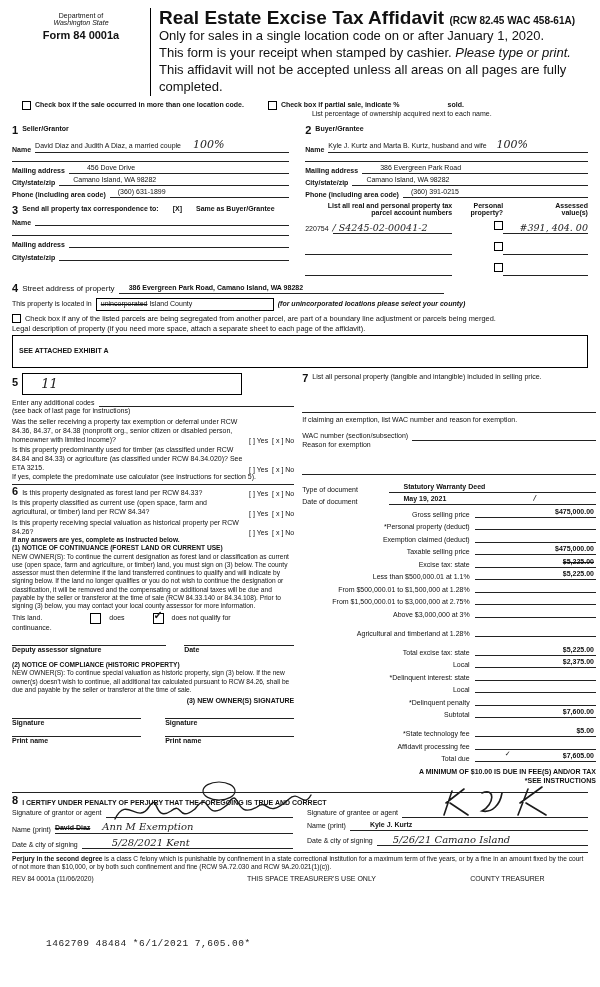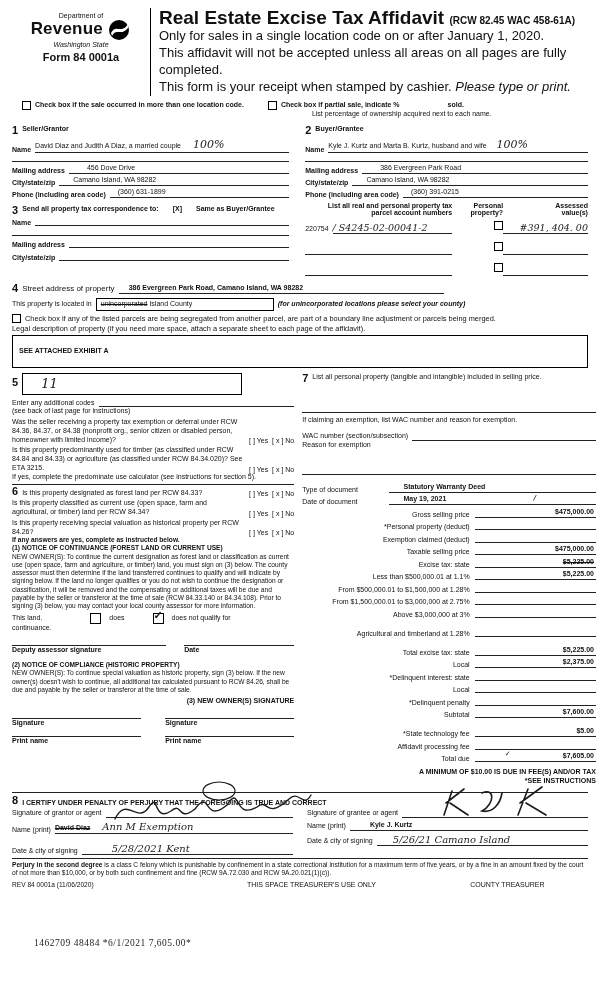--- a/index.html
+++ b/index.html
@@ -44,40 +44,33 @@
   .check{font-family:"DejaVu Sans",sans-serif;font-weight:bold}
 </style>
 </head>
 <body>
 
 <div class="page">
 
   <div class="hdr">
     <div class="logo">
       <div class="l1">Department of</div>
-      <div>
-        <span class="l2">Revenue</span>
-        <svg width="24" height="22" viewBox="0 0 24 22" style="vertical-align:middle">
-          <circle cx="12" cy="11" r="10" fill="#000"></circle>
-          <path d="M4,14 C9,4 14,16 21,5 L21,9 C14,18 9,8 5,17 Z" fill="#fff"></path>
-        </svg>
-      </div>
       <div class="l3">Washington State</div>
       <div class="l4">Form 84 0001a</div>
     </div>
     <div class="titleblk">
       <div class="title">
         <span>Real Estate Excise Tax Affidavit</span>
         <span class="suffix">(RCW 82.45 WAC 458-61A)</span>
       </div>
       <div class="sub">Only for sales in a single location code on or after January 1, 2020.</div>
-      <div class="sub">This affidavit will not be accepted unless all areas on all pages are fully completed.</div>
       <div class="sub">
         <span>This form is your receipt when stamped by cashier. </span><span class="i">Please type or print.</span>
       </div>
+      <div class="sub">This affidavit will not be accepted unless all areas on all pages are fully completed.</div>
     </div>
   </div>
 
   <div style="display:flex;gap:24px;margin:5px 0 7px 10px">
     <div class="r" style="align-items:flex-start">
       <span class="cb"></span>
       <span class="tx b">Check box if the sale occurred in more than one location code.</span>
     </div>
     <div>
       <div class="r" style="align-items:flex-start">
@@ -438,21 +431,21 @@
       <div>
         <div class="r">
             <span class="tx">Signature of grantor or agent</span>
           <span class="f"></span>
           </div>
         <div class="r" style="margin-top:3px">
             <span class="tx">Name (print)</span>
           <span class="f tx"><span class="b struck">David Diaz</span>
             <span class="hw" style="font-size:10px;padding-left:10px">Ann M Exemption</span></span>
           </div>
-        <div class="r" style="margin-top:9px">
+        <div class="r" style="margin-top:3px">
             <span class="tx">Date &amp; city of signing</span>
           <span class="f hw" style="font-size:10px;padding-left:30px"><span>5/28/2021    Kent</span></span>
           </div>
       </div>
       <div>
         <div class="r">
             <span class="tx">Signature of grantee or agent</span>
           <span class="f"></span>
           </div>
         <div class="r" style="margin-top:3px">
@@ -472,15 +465,15 @@
   </div>
 
 
   <div style="display:flex;align-items:flex-start;margin-top:3px">
     <span class="sm" style="width:32%">REV 84 0001a (11/06/2020)</span>
     <span class="tx" style="width:40%;text-align:center">THIS SPACE TREASURER'S USE ONLY</span>
     <span class="tx" style="width:28%;text-align:center">COUNTY TREASURER</span>
   </div>
 
 
-  <div style="position:absolute;left:34px;top:938px;font-family:Liberation Serif, serif;font-size:9.5px;letter-spacing:.5px;color:#222">1462709  48484  *6/1/2021  7,605.00*</div>
+  <div style="position:absolute;left:46px;top:938px;font-family:Liberation Mono, monospace;font-size:9.5px;letter-spacing:.5px;color:#222">1462709  48484  *6/1/2021  7,605.00*</div>
 
 </div>
 
 </body></html>

